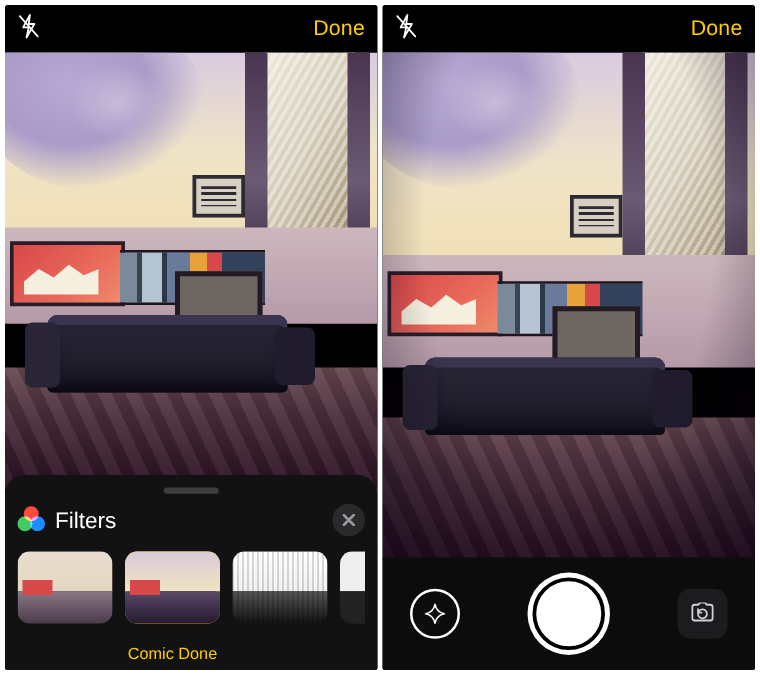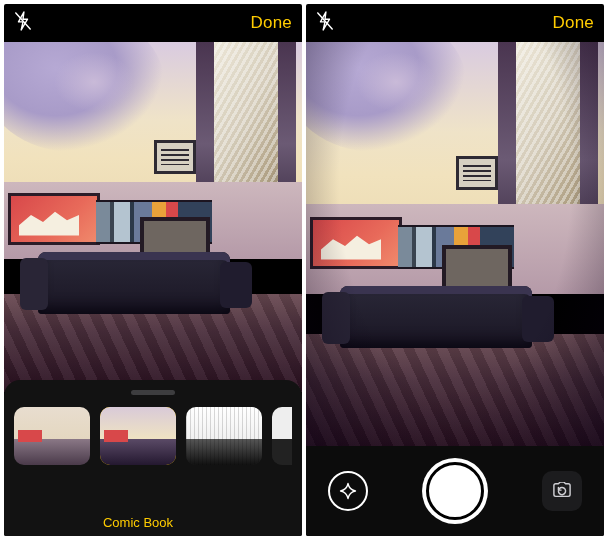--- a/index.html
+++ b/index.html
@@ -232,20 +232,33 @@
         <div class="poster"></div>
         <div class="clutter"></div>
         <div class="tv"></div>
         <div class="floor"></div>
         <div class="couch"></div>
       </div>
     </div>
 
     <div class="filters-panel">
       <div class="handle"></div>
+      <div class="panel-head">
+        <span class="rgb">
+            <span class="r"></span>
+            <span class="g"></span>
+            <span class="b"></span>
+          </span>
+        <span class="panel-title">Filters</span>
+        <span class="close-btn">
+          <svg width="10" height="10" viewBox="0 0 10 10" stroke="#9a9a9e" stroke-width="2" stroke-linecap="round">
+              <path d="M1 1 L9 9 M9 1 L1 9"></path>
+            </svg>
+        </span>
+      </div>
       <div class="thumbs">
         <div class="thumb tn-original">
           <div class="thumb-img">
               <div class="tsky"></div>
               <div class="tlow"></div>
               <div class="tacc"></div>
             </div>
         </div>
         <div class="thumb tn-comic sel">
           <div class="thumb-img">
@@ -260,21 +273,21 @@
               <div class="tlow"></div>
             </div>
         </div>
         <div class="thumb tn-noir" style="margin-right:-40px">
           <div class="thumb-img">
               <div class="tsky"></div>
               <div class="tlow"></div>
             </div>
         </div>
       </div>
-      <div class="caption">Comic Book</div>
+      <div class="caption">Comic Done</div>
     </div>
   </div>
 
   <div class="phone b">
     <div class="topbar">
       <span>
         <svg class="flash-icon" viewBox="0 0 20 24" stroke="#fff" stroke-width="1.6" fill="none" stroke-linejoin="round" stroke-linecap="round">
           <path d="M11 2 L5 13 H10 L8 22 L15 10 H10 Z"></path>
           <path d="M2 3 L18 21"></path>
         </svg>

